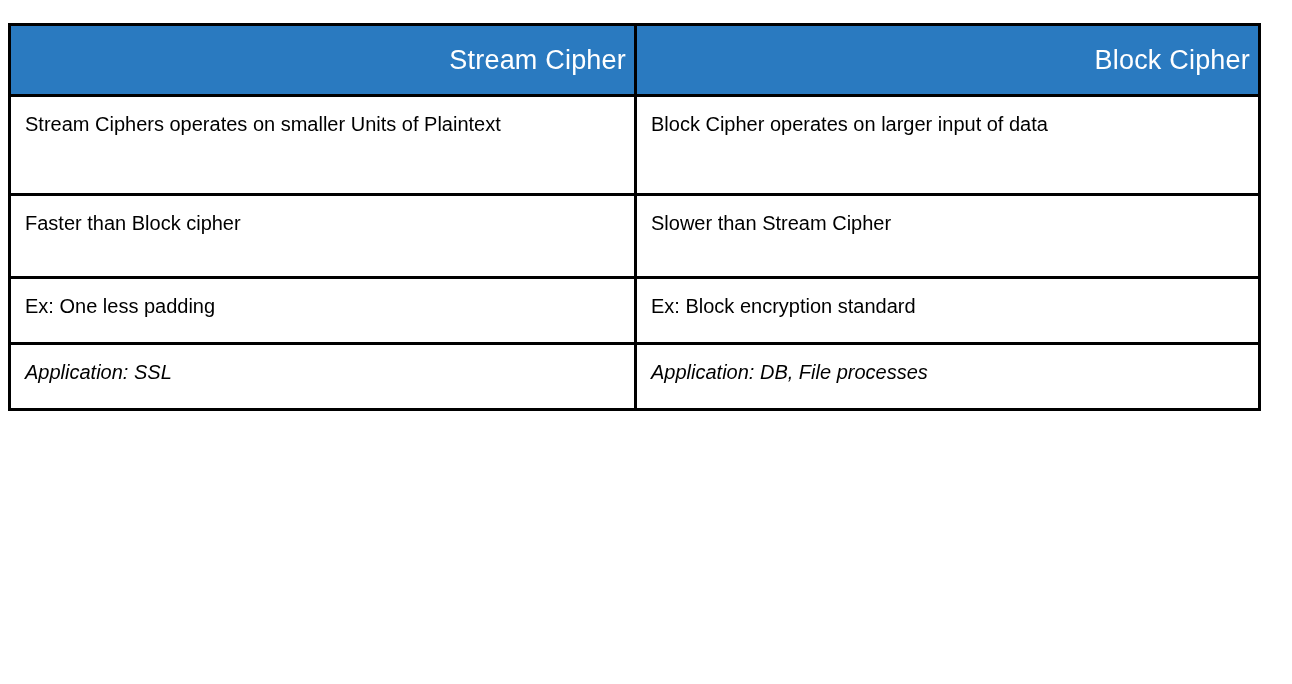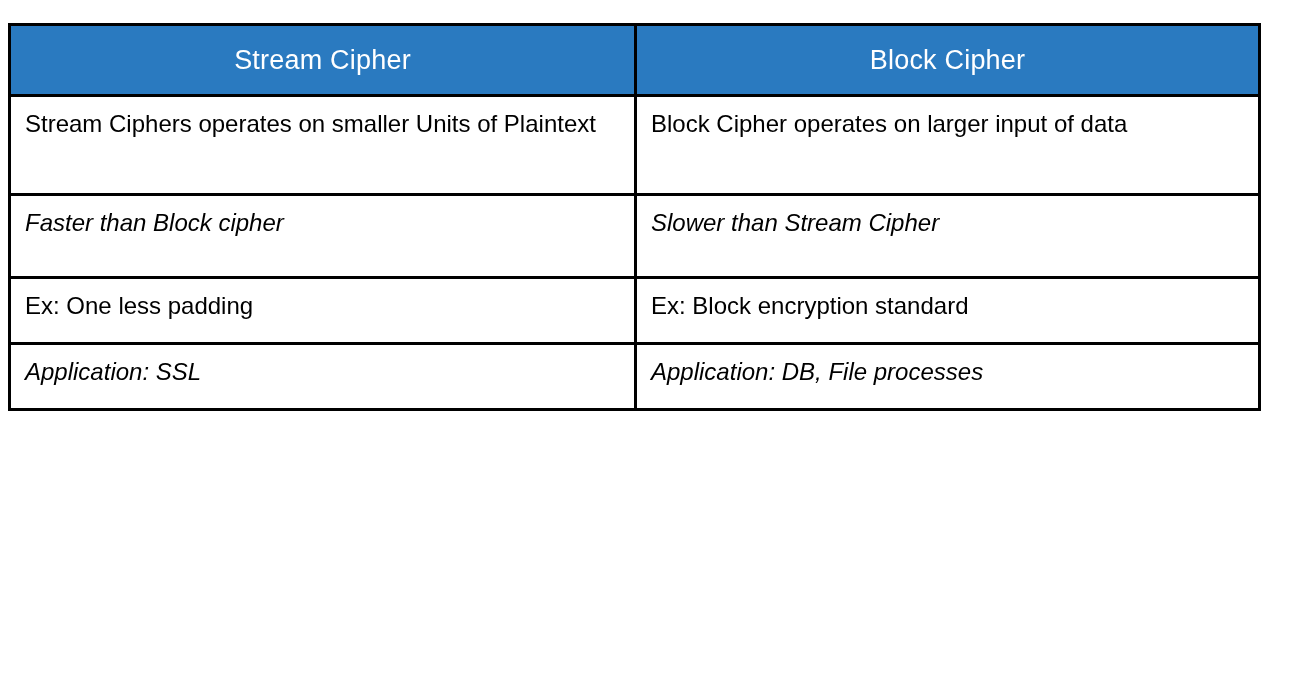--- a/index.html
+++ b/index.html
@@ -33,39 +33,39 @@
     border: 3px solid #000000;
     vertical-align: top;
     box-sizing: border-box;
   }
 
   table.cmp thead th {
     background: #2a7ac0;
     color: #ffffff;
     font-size: 27px;
     font-weight: normal;
-    text-align: center;
+    text-align: right;
     height: 71px;
     padding: 0 8px;
     vertical-align: middle;
     letter-spacing: 0.2px;
   }
 
   table.cmp tbody td {
     background: #ffffff;
     color: #000000;
-    font-size: 24px;
+    font-size: 20px;
     line-height: 36px;
     text-align: left;
     padding: 9px 12px 10px 14px;
   }
 
   
   tr[data-row="0"] td { height: 99px; }
-  tr[data-row="1"] td { height: 83px; font-style: italic; }
+  tr[data-row="1"] td { height: 83px; }
   tr[data-row="2"] td { height: 139px; }
   tr[data-row="3"] td { height: 64px; }
   tr[data-row="4"] td { height: 66px; }
   tr[data-row="5"] td { height: 66px; }
   tr[data-row="6"] td { height: 66px; font-style: italic; }
 </style>
 </head>
 <body>
 
 <div id="comparison-table-wrap">

